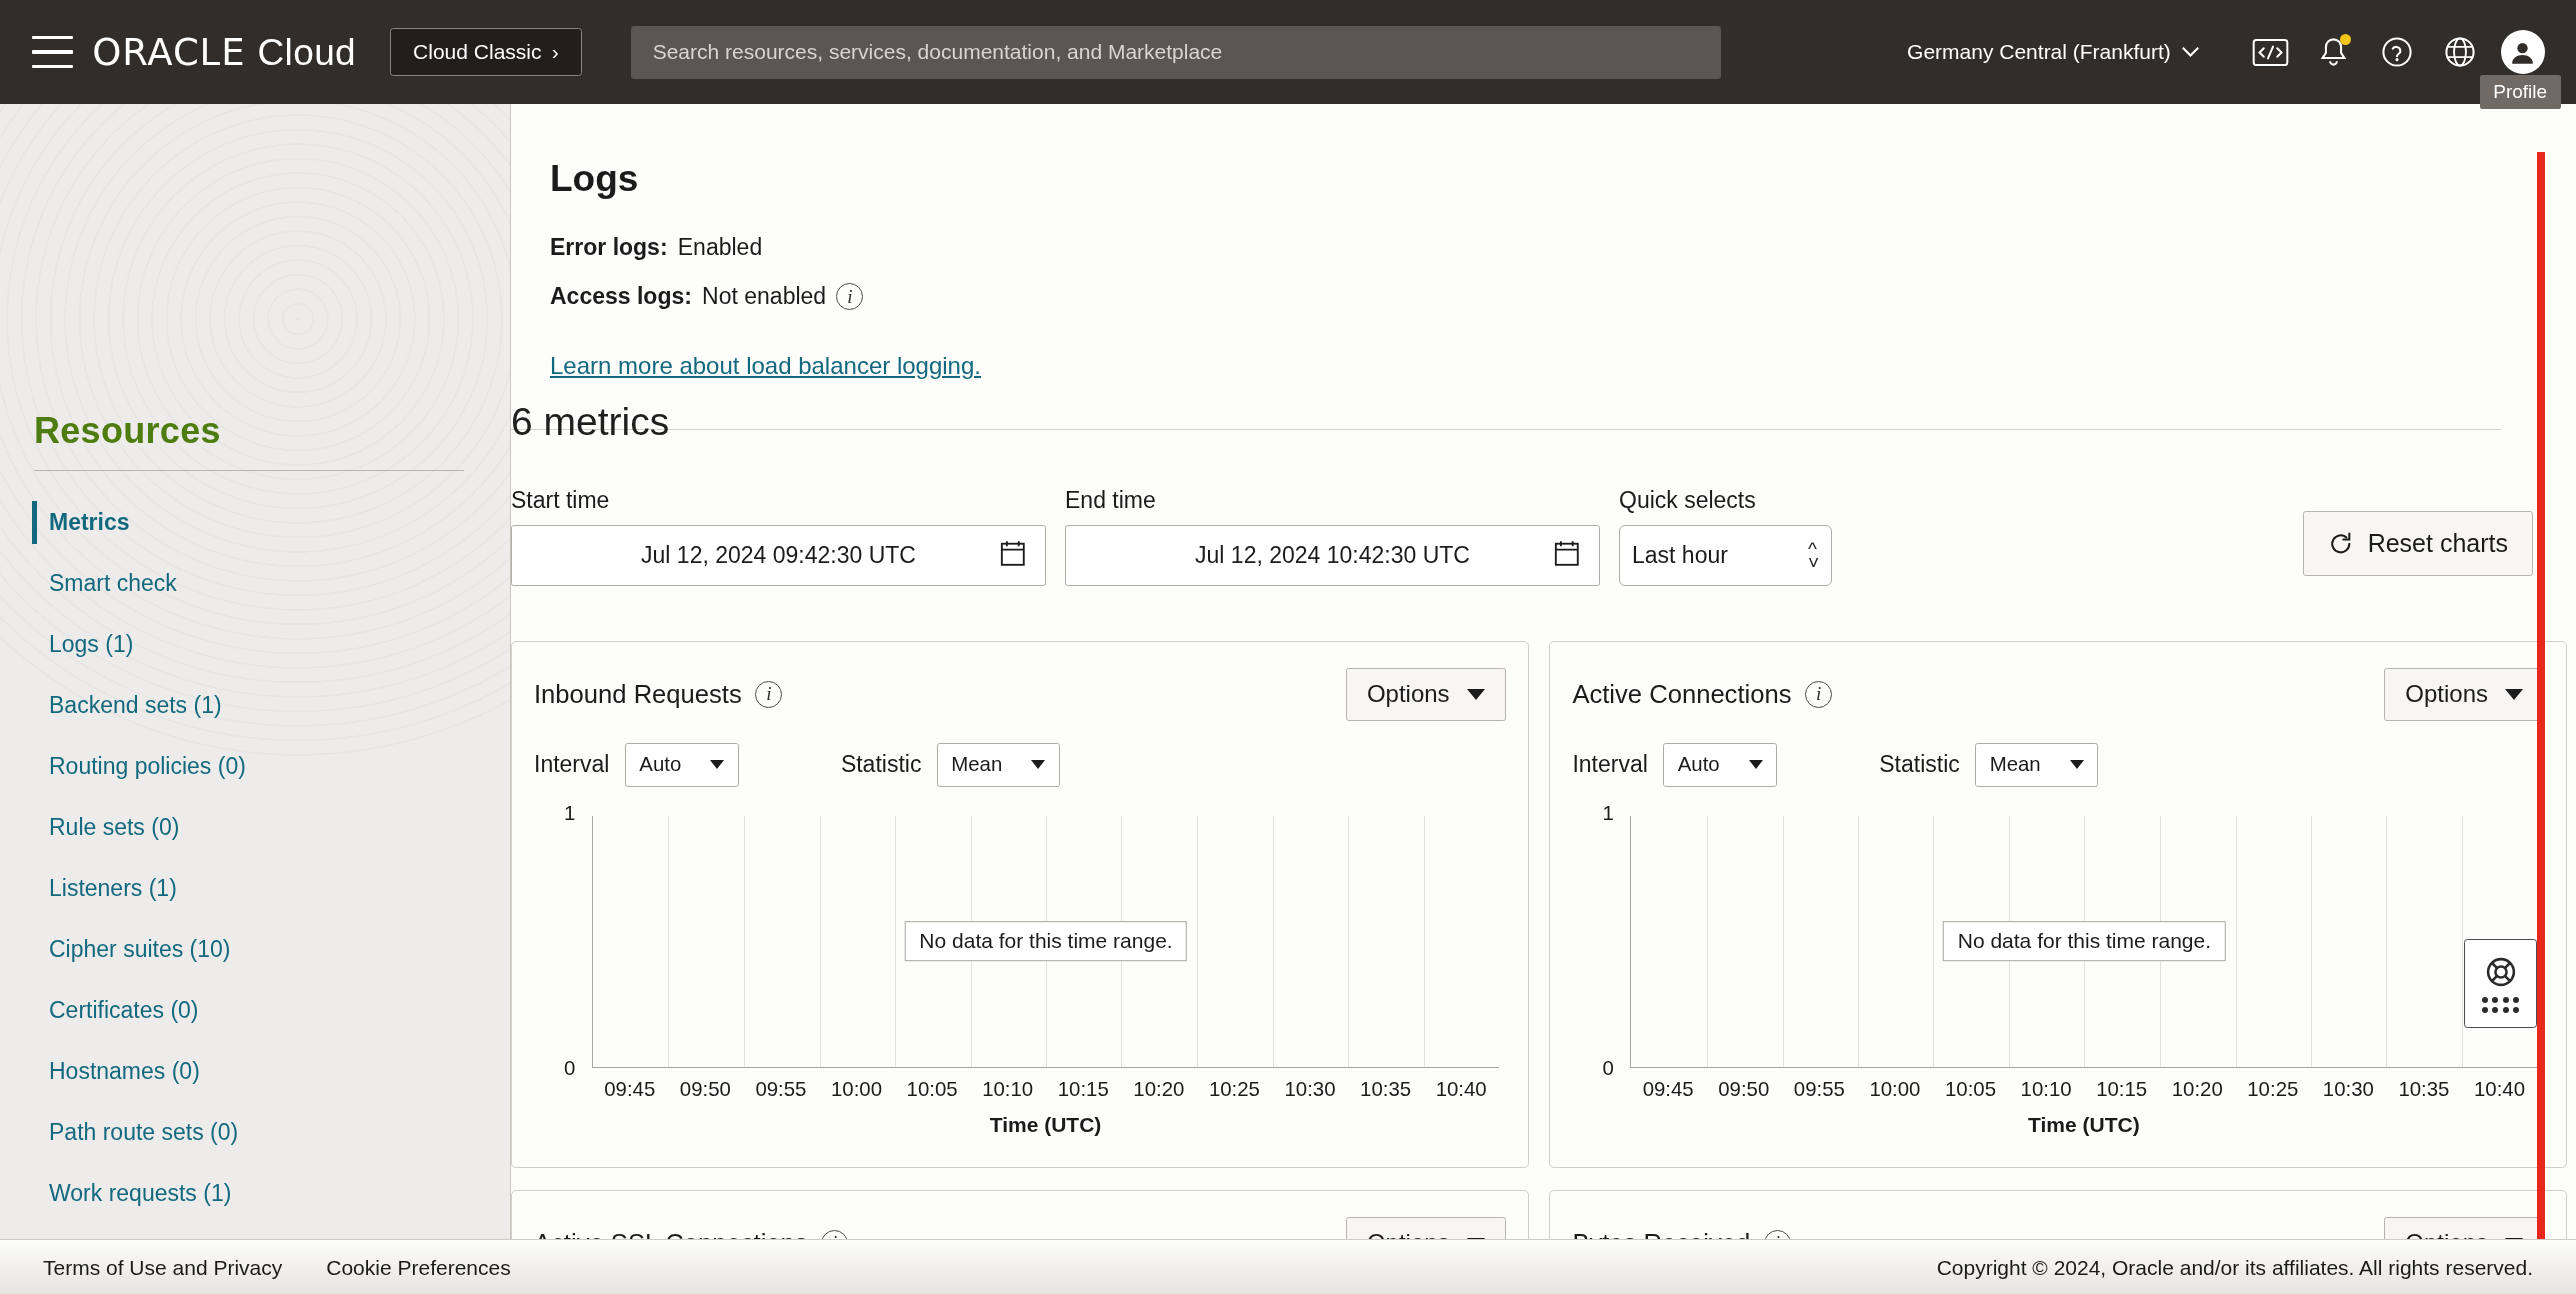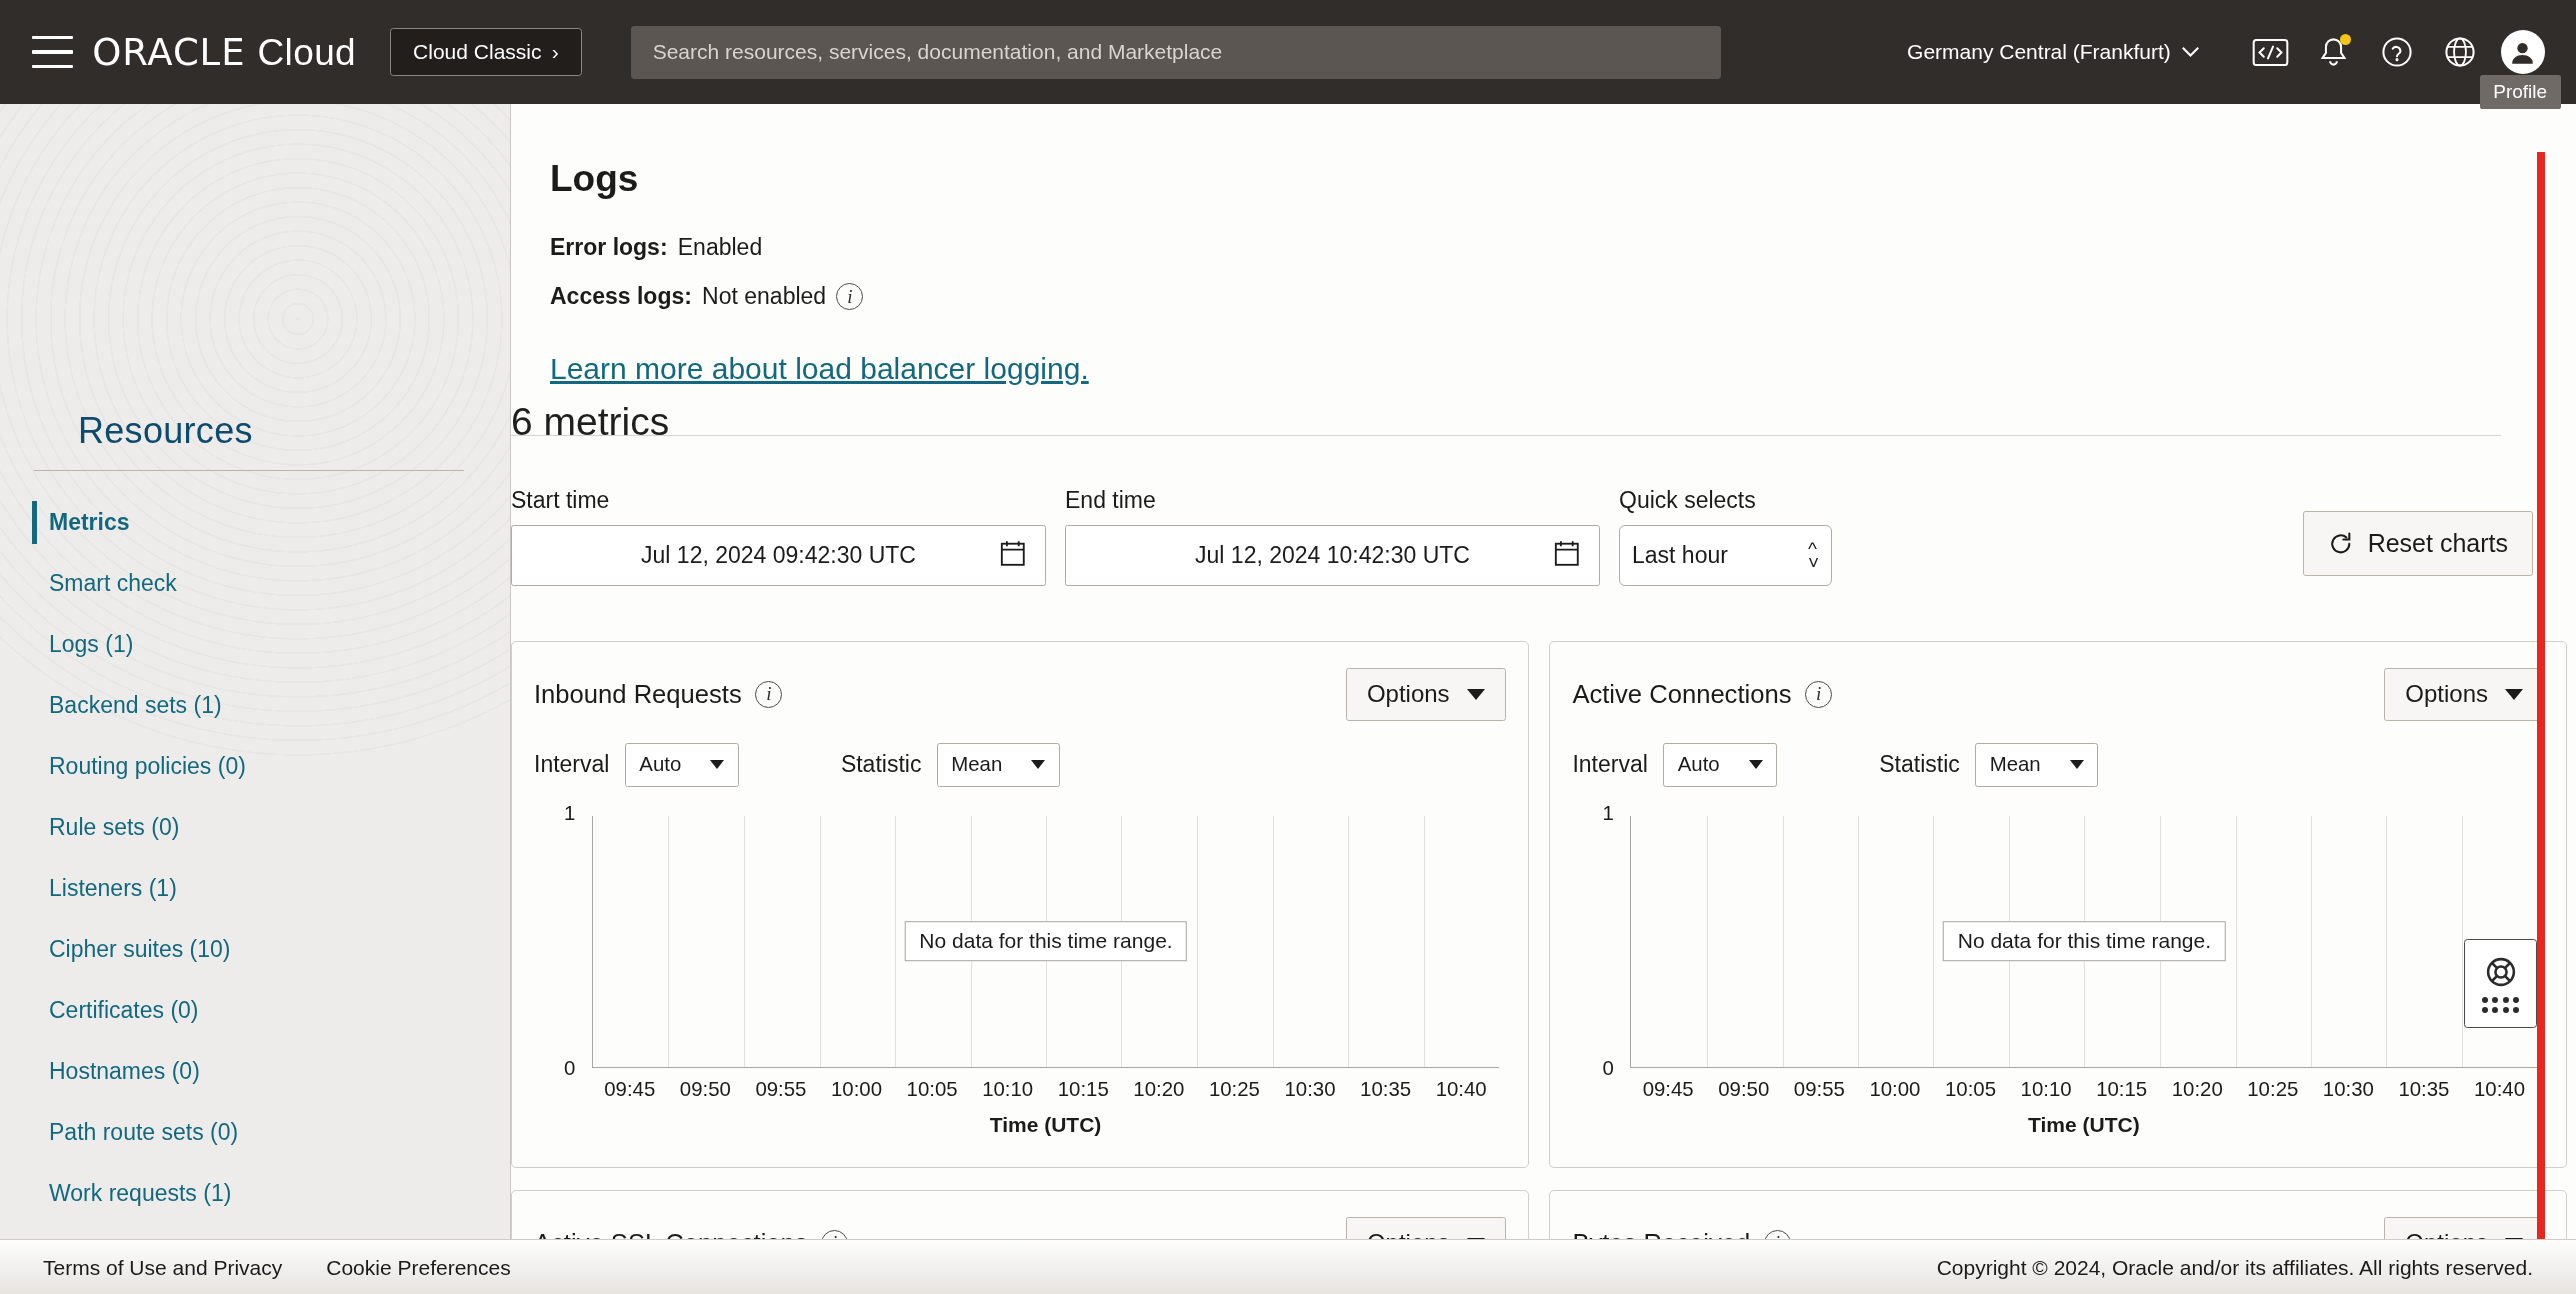--- a/index.html
+++ b/index.html
@@ -55,41 +55,41 @@
     background: #edecea; border-right: 0.9px solid #c9c5c0; overflow: hidden;
   }
   .sidebar::before {
     content: ""; position: absolute; top: -221px; left: -145px; width: 886px; height: 886px;
     border-radius: 50%;
     background:
       repeating-radial-gradient(circle at 50% 50%,
         rgba(0,0,0,0.022) 0px, rgba(0,0,0,0.022) 1.7px,
         rgba(255,255,255,0) 1.7px, rgba(255,255,255,0) 14.5px);
   }
-  .res-title { position: absolute; left: 34px; top: 313px; font-size: 36px; font-weight: 400;
-    color: #0c4a6e; letter-spacing: 0.3px; margin-left: 44px; }
+  .res-title { position: absolute; left: 34px; top: 313px; font-size: 36px; font-weight: 700;
+    color: #4d7c0f; letter-spacing: 0.3px; }
   .res-rule { position: absolute; left: 34px; top: 373px; width: 430px; height: 0.9px; background: #b9b4ae; }
   .res-list { position: absolute; left: 0; top: 395px; width: 511px; }
   .res-item { position: relative; padding: 0 0 0 49px; height: 61px; display: flex; align-items: center;
     font-size: 23px; color: #12687f; cursor: pointer; }
   .res-item.active { font-weight: bold; }
   .res-item.active::before { content: ""; position: absolute; left: 32px; top: 9.4px;
     width: 5.1px; height: 43px; background: #12687f; }
 
   
   .main { position: absolute; top: 97px; left: 511px; width: 2065px; height: 1198px;
     background: #fdfdfc; overflow: hidden; }
 
   .logs-card { position: absolute; left: 0; top: 0; width: 1990px;
     border-bottom: 0.9px solid #d6d2cd; padding: 61px 0 49px 39px; background: #fdfdfc; }
   .logs-h { font-size: 37px; font-weight: bold; color: #1b1b1b; margin-bottom: 34px; }
   .logs-row { font-size: 23px; color: #1b1b1b; margin-bottom: 22px; display: flex;
     align-items: center; gap: 10.2px; }
   .logs-row b { font-weight: bold; }
-  .logs-link { font-size: 30px; color: #12687f; text-decoration: underline; margin-top: 20.4px;
+  .logs-link { font-size: 24px; color: #12687f; text-decoration: underline; margin-top: 20.4px;
     display: inline-block; cursor: pointer; }
 
   .info-i { display: inline-flex; align-items: center; justify-content: center;
     width: 27px; height: 27px; border: 1.7px solid #4a4a4a; border-radius: 50%;
     font-family: "Liberation Serif", serif; font-style: italic; font-size: 19px;
     color: #2b2b2b; cursor: pointer; flex: 0 0 auto; }
 
   .metrics-h { position: absolute; left: 511px; top: 400px; font-size: 39px; font-weight: 300;
     color: #1f1f1f; }
 

